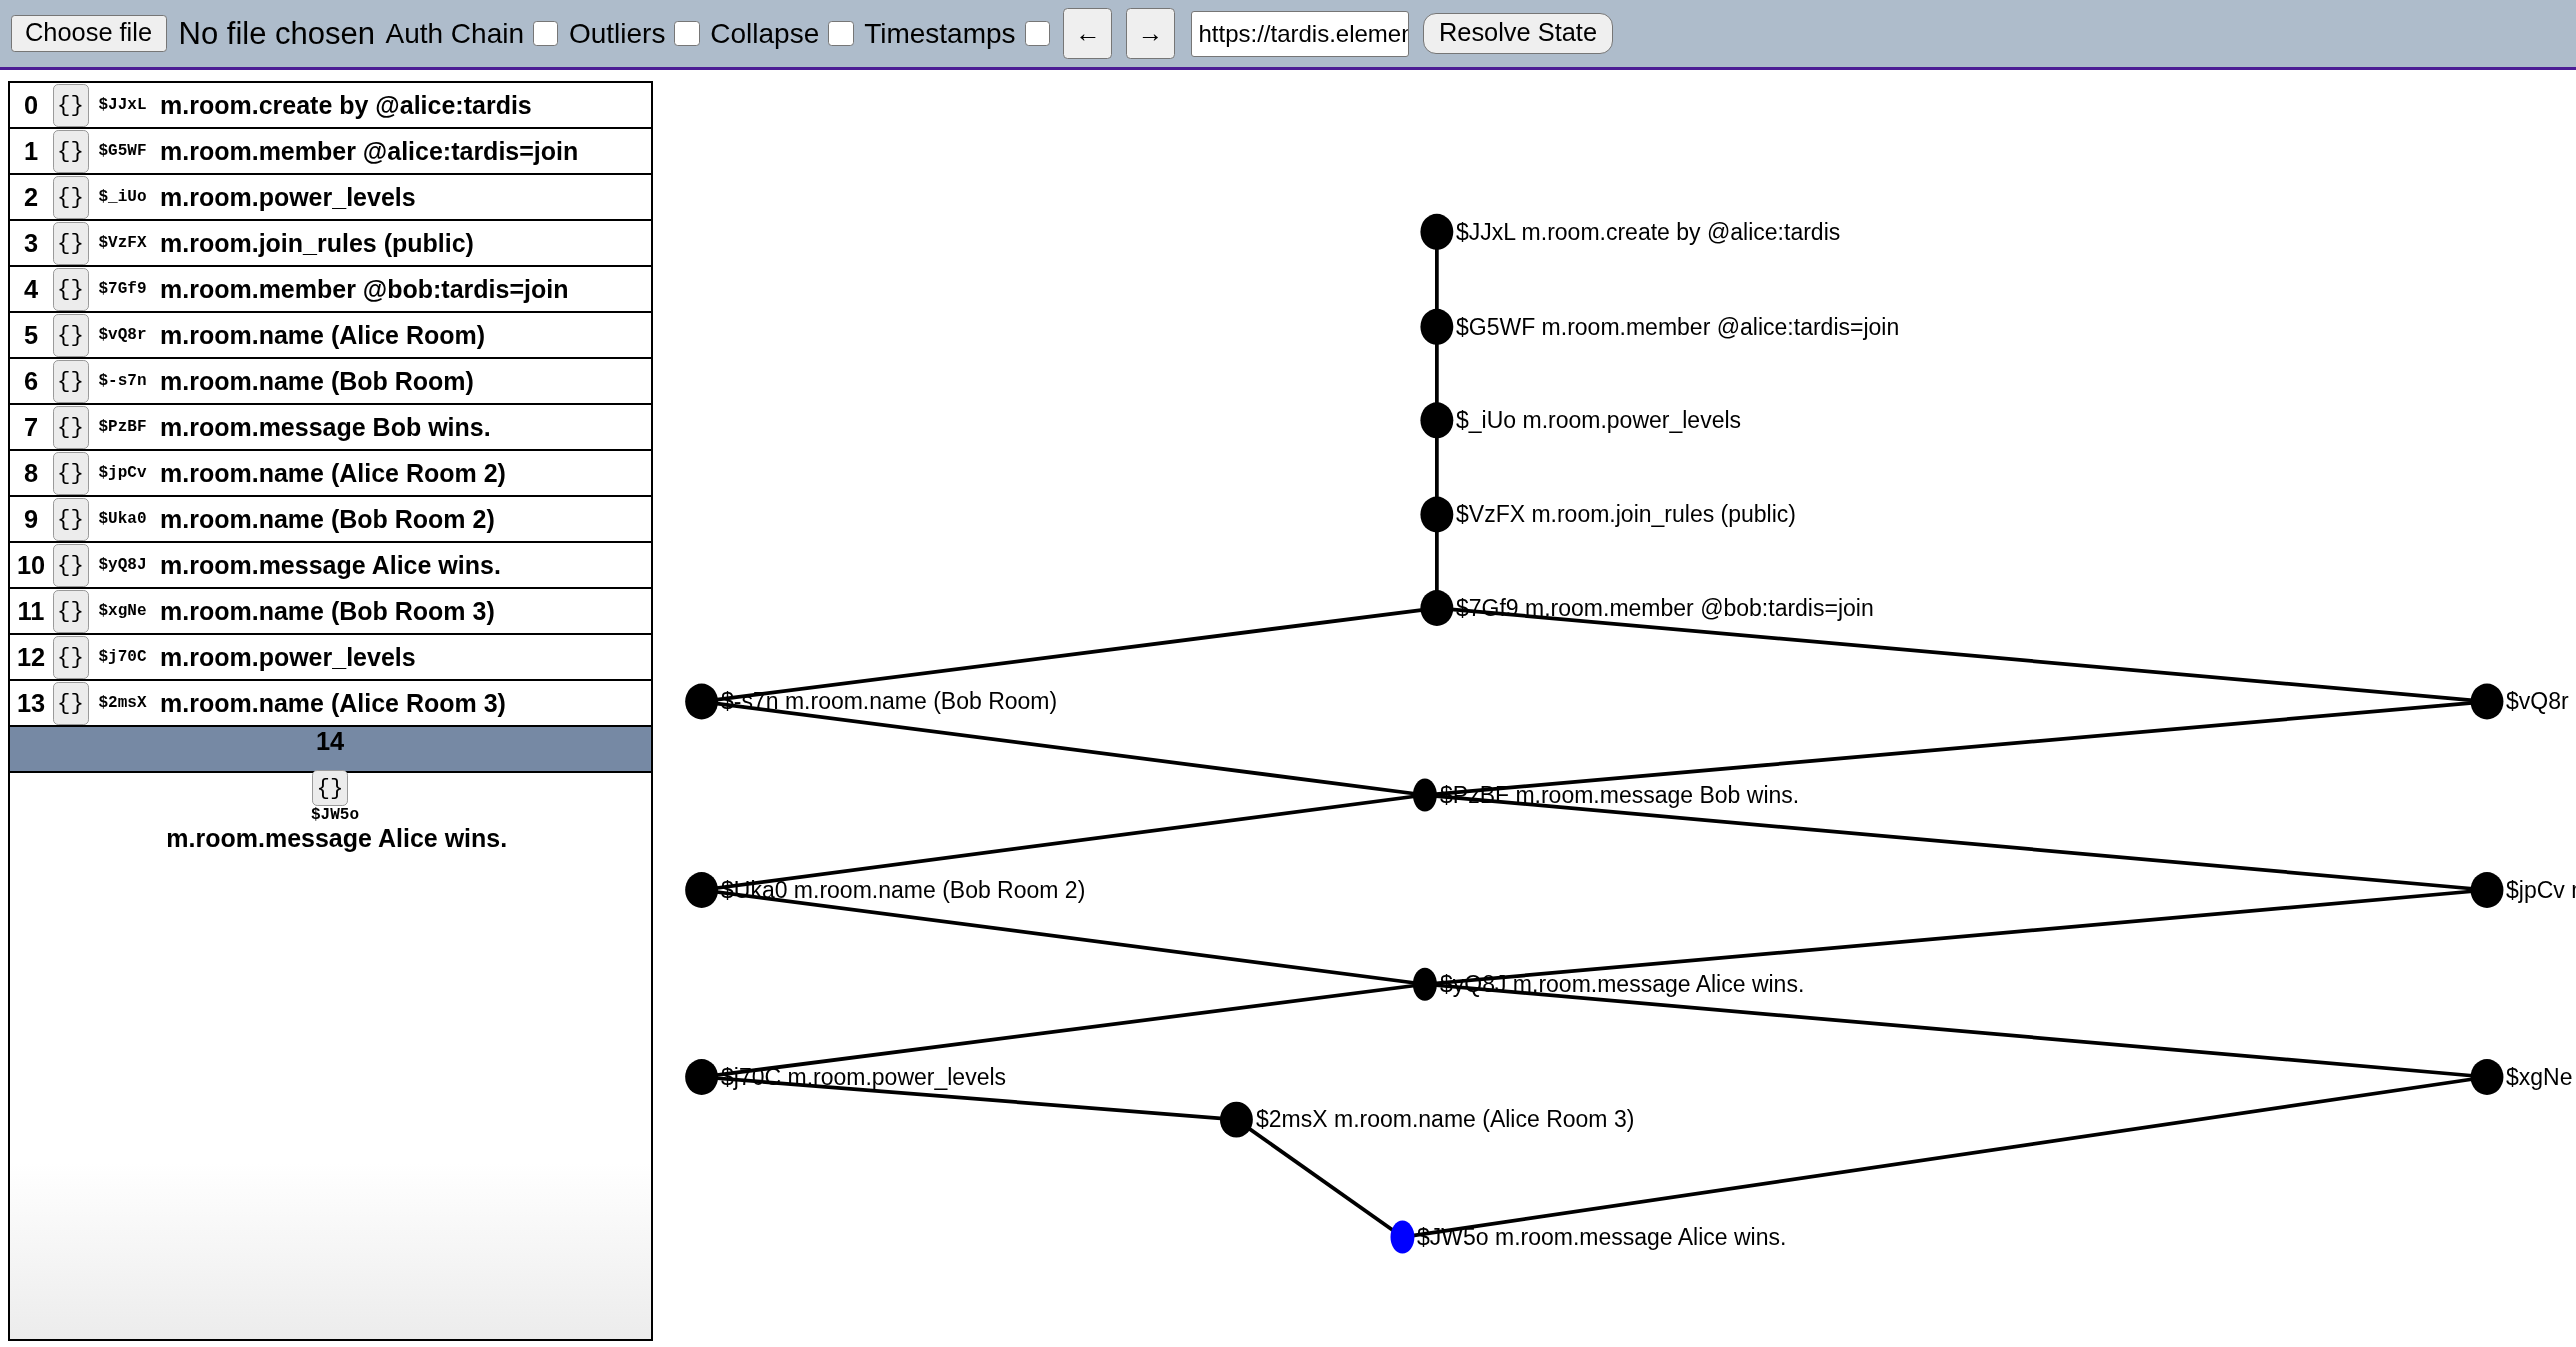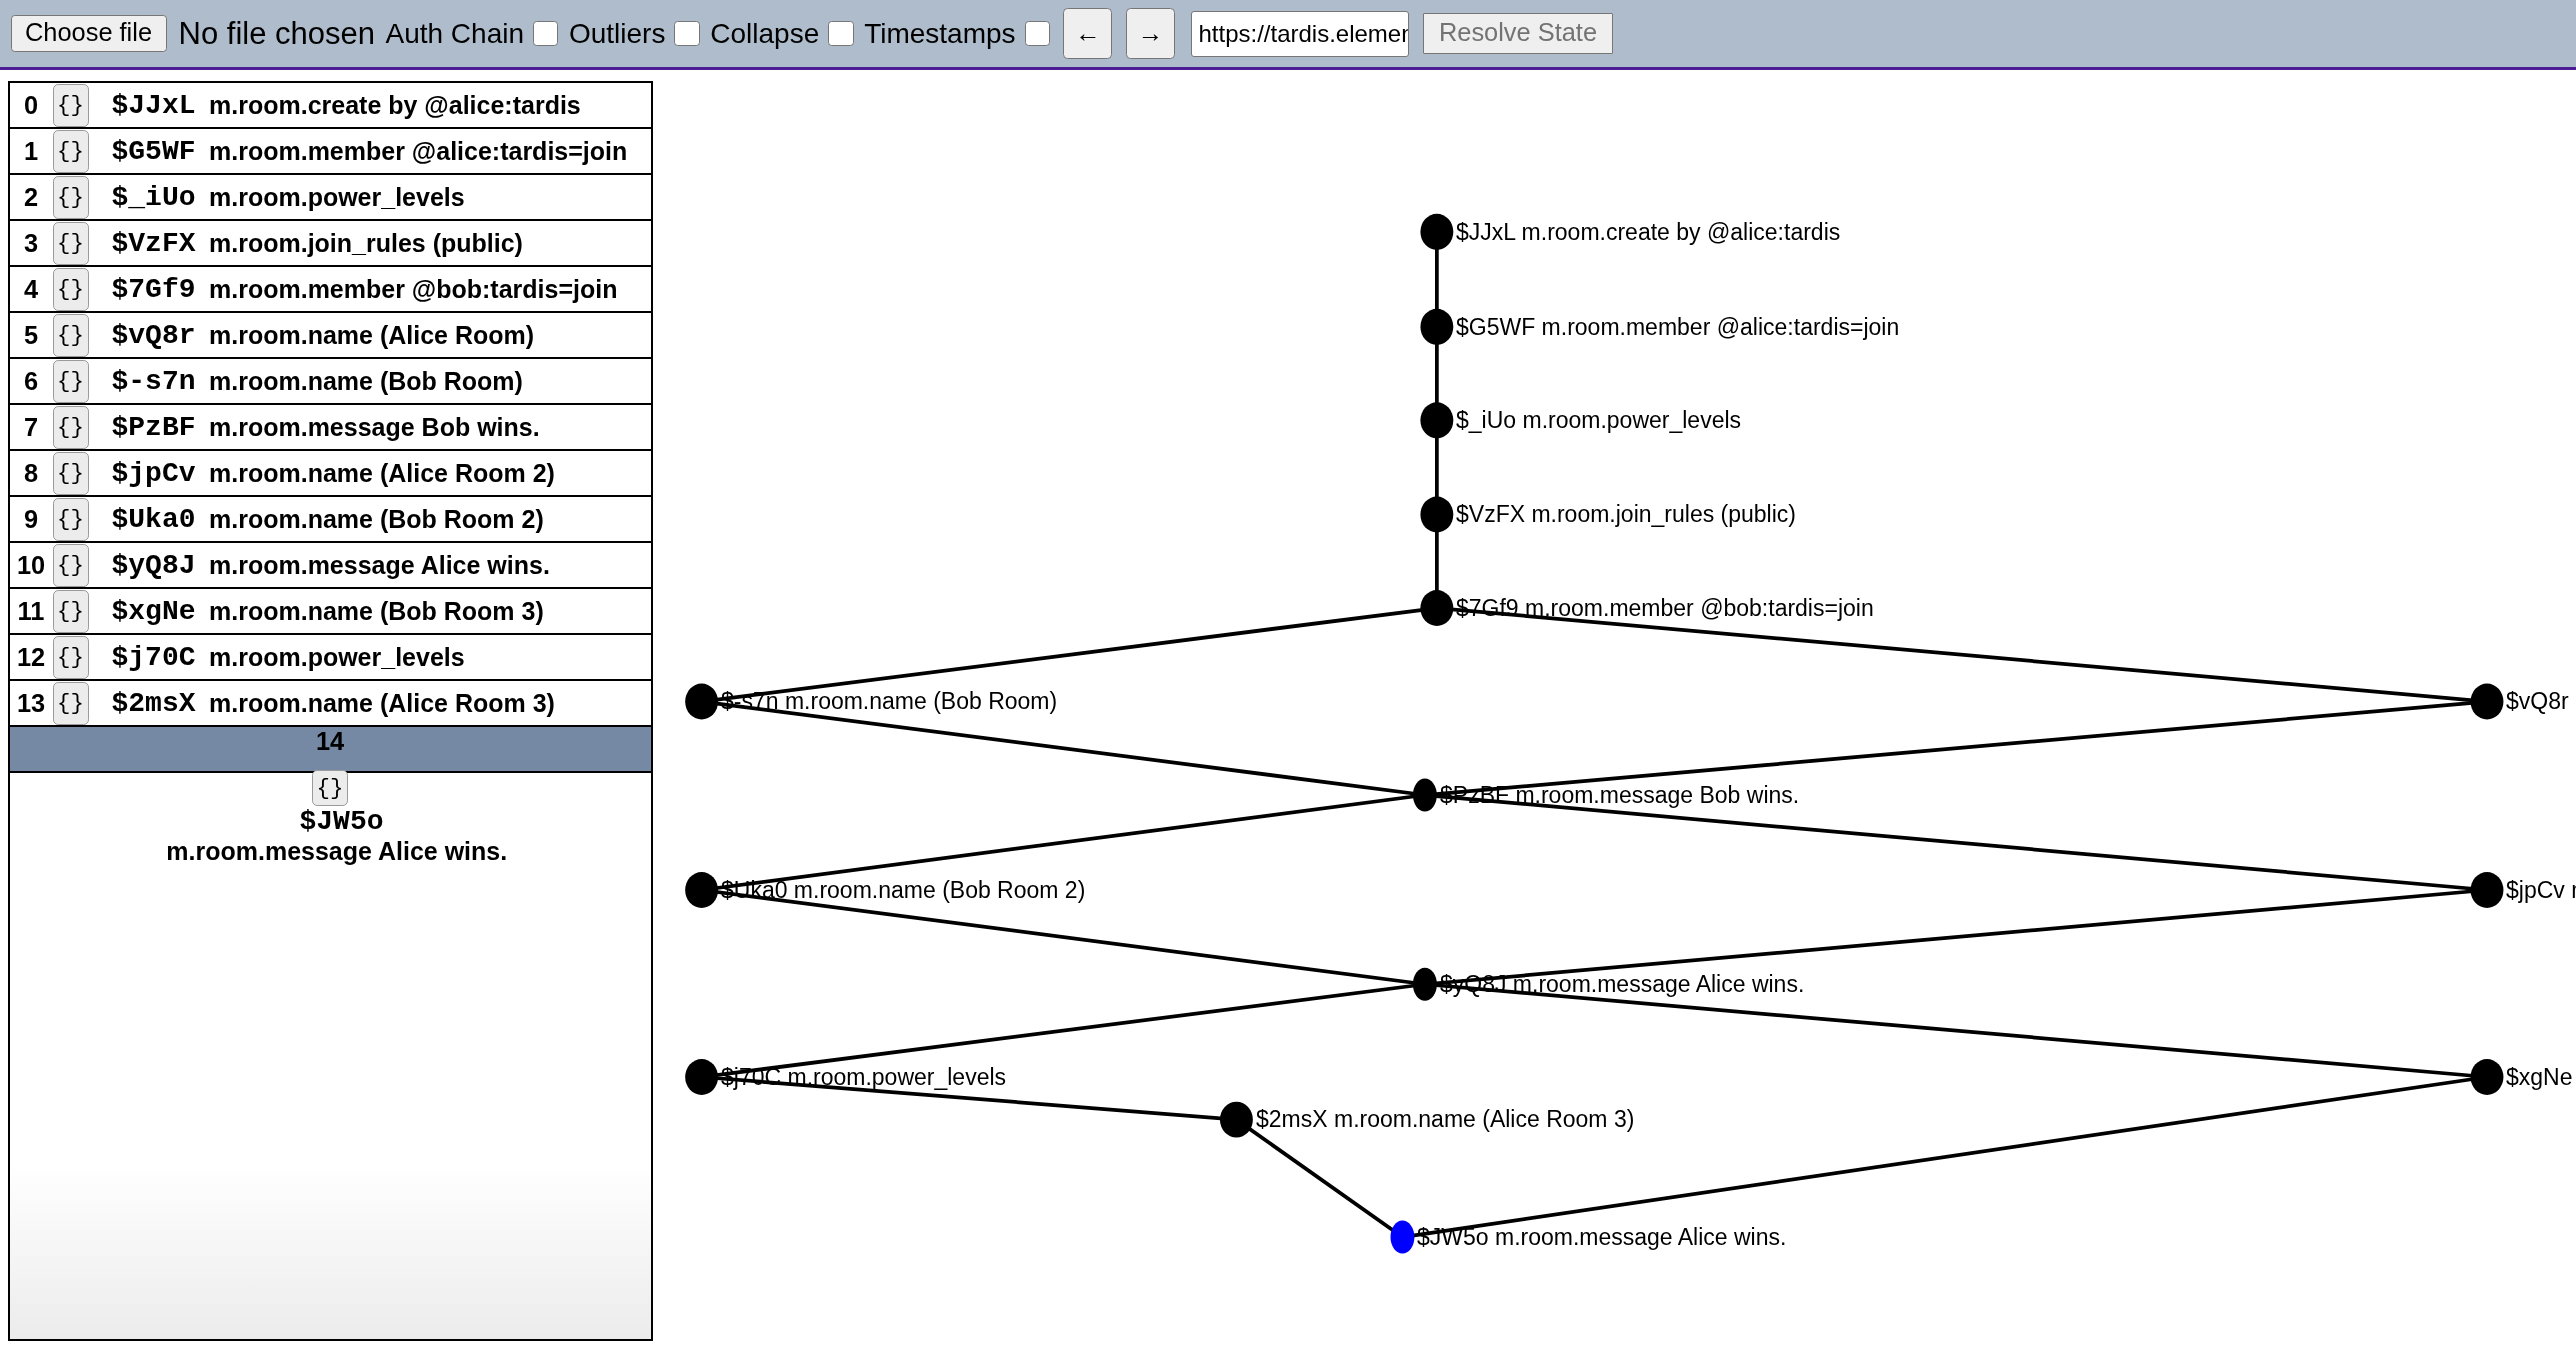--- a/index.html
+++ b/index.html
@@ -88,24 +88,24 @@
     display:flex;align-items:center;
     padding:0 6px;
     box-sizing:border-box;
     overflow:hidden;white-space:nowrap;
     color:#000;cursor:text;
   }
   .resolve-btn{
     margin-left:13.5px;
     background:#efefef;
     border:1.5px solid #767676;
-    border-radius:1px;
+    border-radius:13px;
     font-size:25.4px;
     padding:6px 15px 7.5px 15px;
-    color:#737373;cursor:pointer;white-space:nowrap;
+    color:#000000;cursor:pointer;white-space:nowrap;
     line-height:1;
   }
 
   
   #sidebar{
     position:absolute;left:7.5px;top:81px;
     width:645px;height:1260px;
     background:linear-gradient(to bottom,#ffffff 0%,#ffffff 86%,#ececec 100%);
     border:2.2px solid #000;
     box-sizing:border-box;
@@ -133,23 +133,23 @@
     background:#ececec;
     border:1.5px solid #9a9a9a;
     border-radius:5.2px;
     display:flex;align-items:center;justify-content:center;
     font-size:22.4px;color:#000;
     font-family:"Liberation Mono",monospace;
     box-sizing:border-box;
     cursor:pointer;
   }
   .ev-id{
-    margin-left:23px;
+    margin-left:10px;
     font-family:"Liberation Mono",monospace;
-    font-size:28px;font-weight:bold;color:#000;
+    font-size:16px;font-weight:bold;color:#000;
     white-space:nowrap;
   }
   .ev-desc{
     margin-left:13.5px;
     font-family:"Liberation Sans",sans-serif;
     font-size:25px;font-weight:bold;color:#000;
     white-space:nowrap;
   }
 
   

